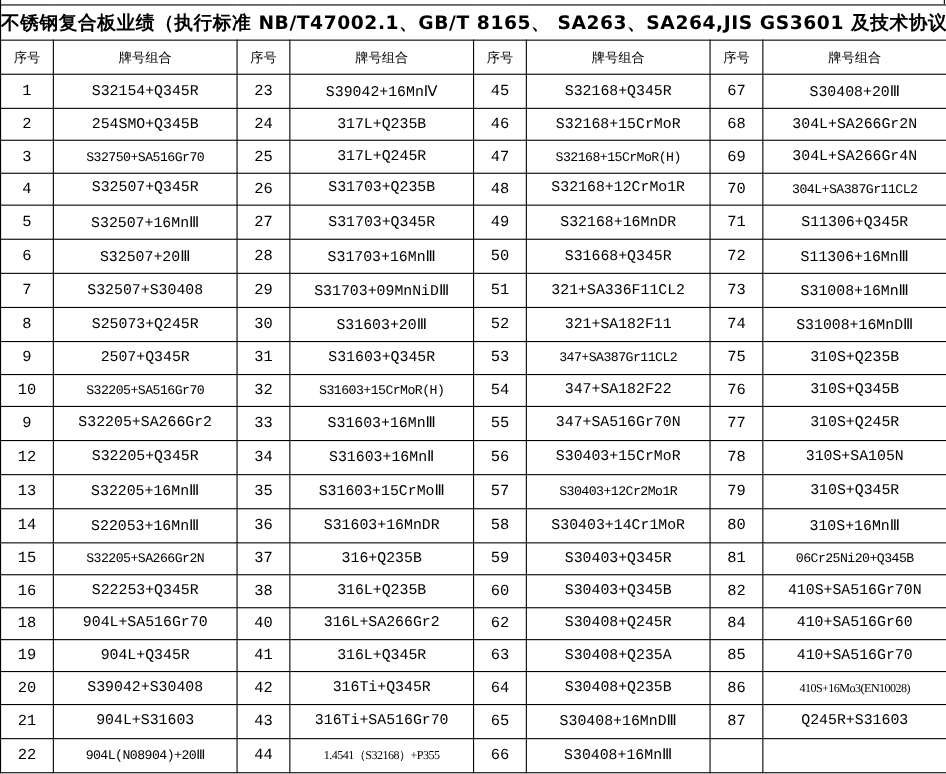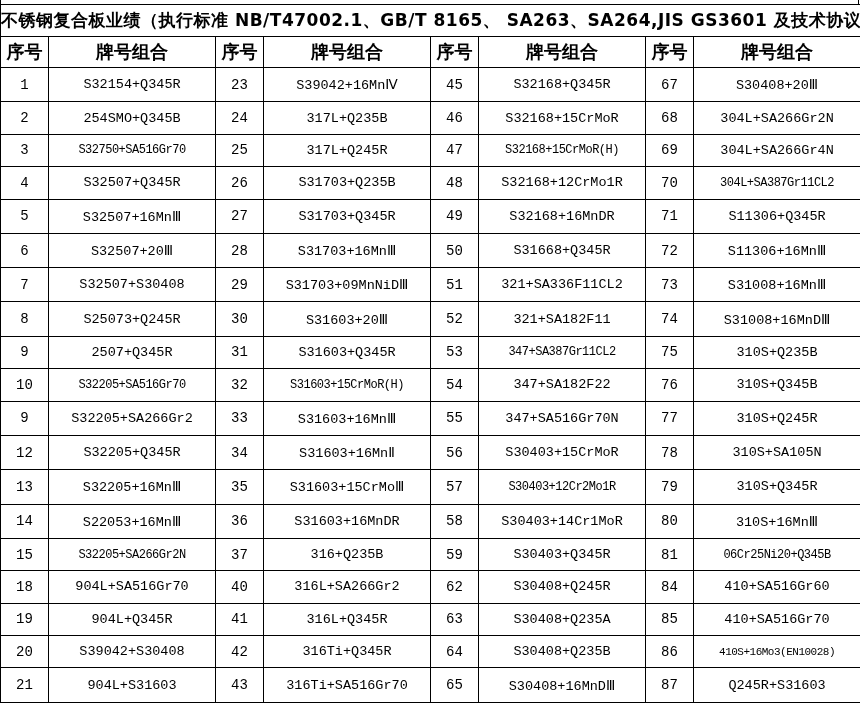--- a/index.html
+++ b/index.html
@@ -55,29 +55,29 @@
   }
   tr.title-row th {
     height: 31px;
     font-family: "DejaVu Sans", "Liberation Sans", sans-serif;
     font-weight: bold;
     font-size: 17px;
     letter-spacing: 0.5px;
   }
   tr.header-row th {
     height: 30px;
-    font-weight: bold;
-    font-size: 18px;
+    font-weight: normal;
+    font-size: 12px;
   }
   col.c-no { width: 48px; }
   col.c-combo { width: 167px; }
   td.no-cell { font-size: 14px; }
   td.combo-cell { font-size: 13.5px; }
   td.combo-cell.long { font-size: 12px; letter-spacing: -0.5px; }
-  td.combo-cell.xlong { font-size: 11px; letter-spacing: -0.5px; }
+  td.combo-cell.xlong { font-size: 11px; letter-spacing: -0.5px; font-family: Liberation Serif, serif; }
 </style>
 </head>
 <body>
 
 <div class="page">
 
   <div class="top-strip">
     <div class="tick tick-left"></div>
     <div class="tick tick-right"></div>
   </div>
@@ -253,20 +253,30 @@
           <td class="no-cell">15</td>
           <td class="combo-cell long">S32205+SA266Gr2N</td>
           <td class="no-cell">37</td>
           <td class="combo-cell">316+Q235B</td>
           <td class="no-cell">59</td>
           <td class="combo-cell">S30403+Q345R</td>
           <td class="no-cell">81</td>
           <td class="combo-cell long">06Cr25Ni20+Q345B</td>
         </tr>
         <tr>
+          <td class="no-cell">16</td>
+          <td class="combo-cell">S22253+Q345R</td>
+          <td class="no-cell">38</td>
+          <td class="combo-cell">316L+Q235B</td>
+          <td class="no-cell">60</td>
+          <td class="combo-cell">S30403+Q345B</td>
+          <td class="no-cell">82</td>
+          <td class="combo-cell">410S+SA516Gr70N</td>
+        </tr>
+        <tr>
           <td class="no-cell">18</td>
           <td class="combo-cell">904L+SA516Gr70</td>
           <td class="no-cell">40</td>
           <td class="combo-cell">316L+SA266Gr2</td>
           <td class="no-cell">62</td>
           <td class="combo-cell">S30408+Q245R</td>
           <td class="no-cell">84</td>
           <td class="combo-cell">410+SA516Gr60</td>
         </tr>
         <tr>
@@ -292,16 +302,26 @@
         <tr>
           <td class="no-cell">21</td>
           <td class="combo-cell">904L+S31603</td>
           <td class="no-cell">43</td>
           <td class="combo-cell">316Ti+SA516Gr70</td>
           <td class="no-cell">65</td>
           <td class="combo-cell">S30408+16MnDⅢ</td>
           <td class="no-cell">87</td>
           <td class="combo-cell">Q245R+S31603</td>
         </tr>
+        <tr>
+          <td class="no-cell">22</td>
+          <td class="combo-cell long">904L(N08904)+20Ⅲ</td>
+          <td class="no-cell">44</td>
+          <td class="combo-cell xlong">1.4541（S32168）+P355</td>
+          <td class="no-cell">66</td>
+          <td class="combo-cell">S30408+16MnⅢ</td>
+          <td class="no-cell"></td>
+          <td class="combo-cell"></td>
+        </tr>
       </tbody>
   </table>
 
 </div>
 
 </body></html>

